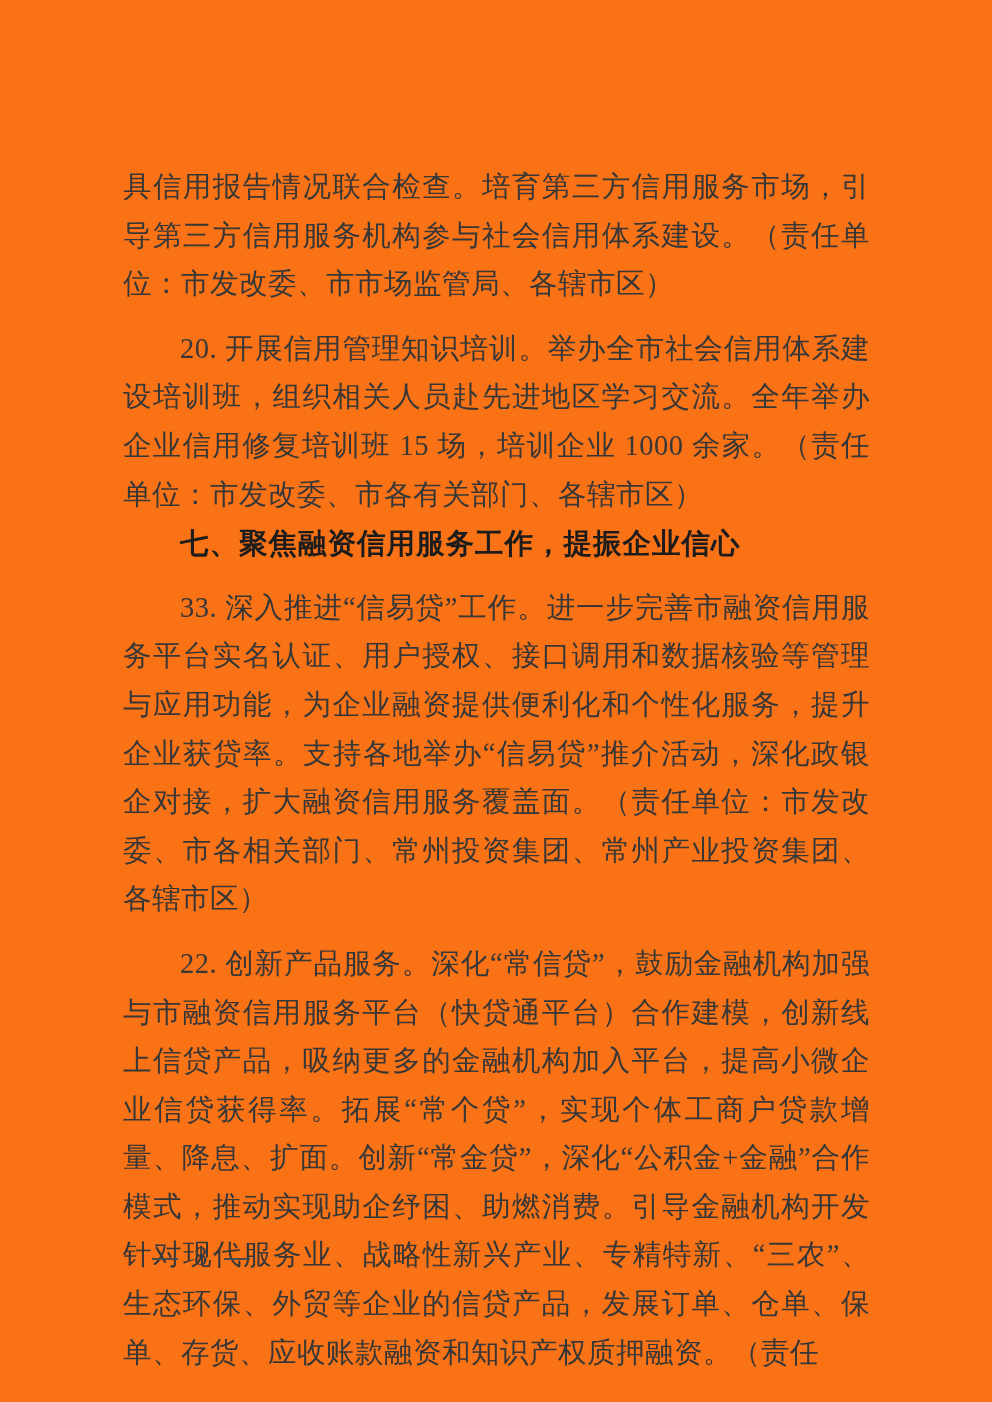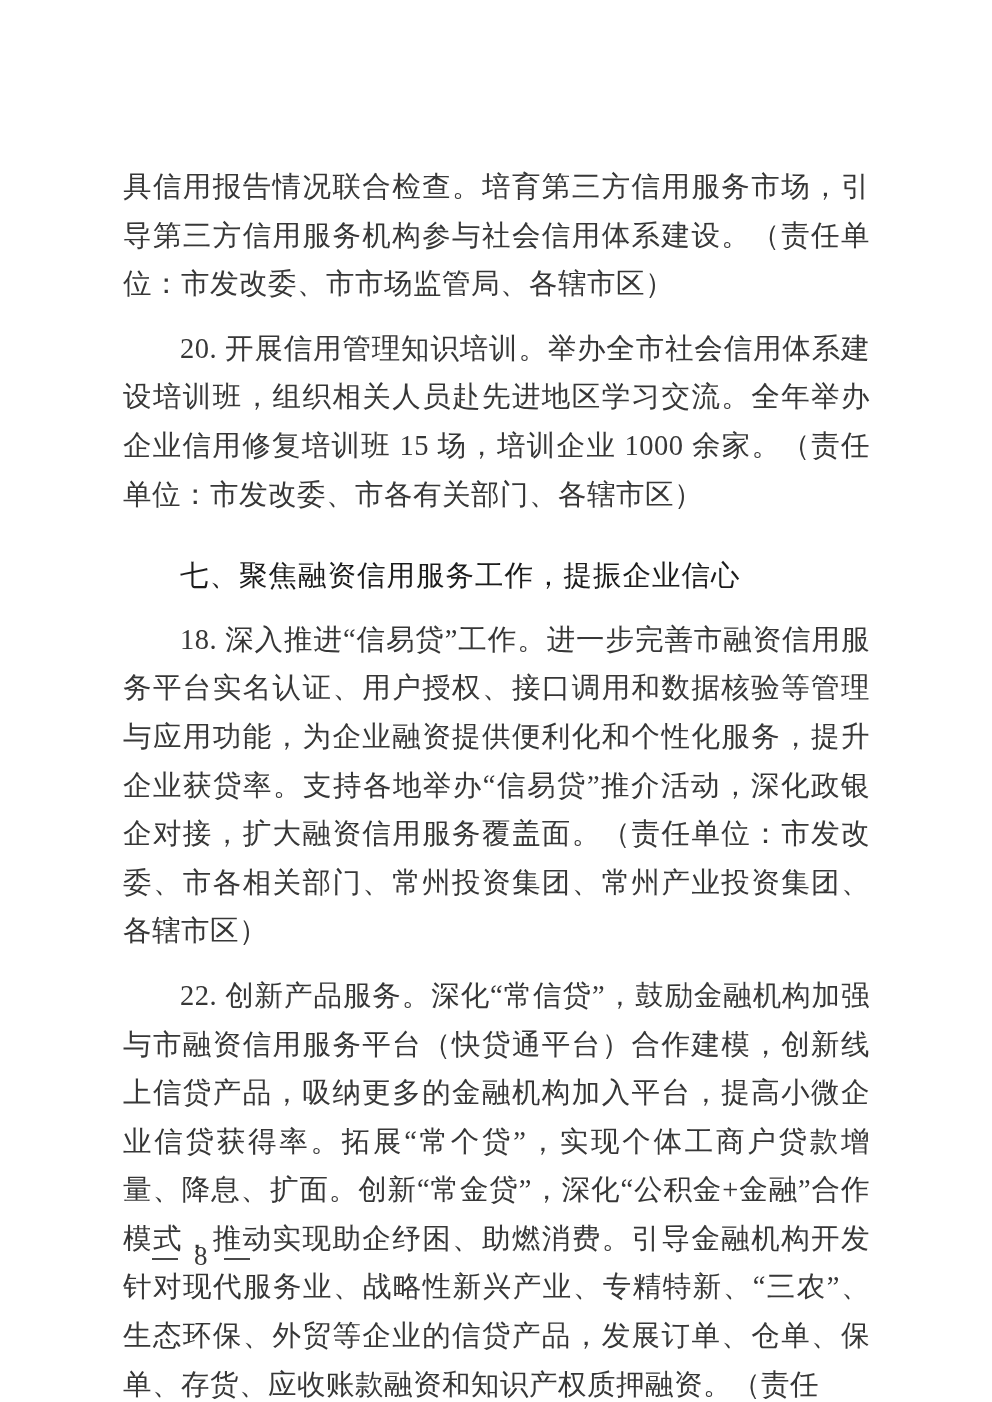--- a/index.html
+++ b/index.html
@@ -5,46 +5,45 @@
   * { margin: 0; padding: 0; box-sizing: border-box; }
   html, body { width: 992px; height: 1402px; }
   body {
     font-family: "Liberation Serif", "DejaVu Serif", serif;
     background: #e9e9e7;
   }
   .page {
     position: relative;
     width: 992px;
     height: 1402px;
-    background: #ffffff;
+    background: #f97316;
     overflow: hidden;
     color: #2f2f2f;
   }
   .doc-body {
     position: absolute;
     left: 123px;
     top: 163px;
     width: 747px;
   }
   .para {
     font-size: 28.5px;
     line-height: 48.6px;
     text-align: justify;
     text-justify: inter-ideograph;
     letter-spacing: 0.5px;
     color: #373737;
   }
   .para.indent { text-indent: 2em; margin-top: 16px; }
   .para.heading {
     font-family: "Liberation Sans", "DejaVu Sans", sans-serif;
-    font-weight: normal;
+    font-weight: bold;
     color: #1c1c1c;
     text-indent: 2em;
     letter-spacing: 1px;
-    margin-top: 32px;
   }
   .footer {
     position: absolute;
     left: 152px;
     top: 1243px;
     font-size: 27px;
     color: #3a3a3a;
     display: flex;
     align-items: center;
     gap: 16px;
@@ -66,21 +65,21 @@
 
 <div class="page">
 
   <div class="doc-body">
     <p class="para">具信用报告情况联合检查。培育第三方信用服务市场，引导第三方信用服务机构参与社会信用体系建设。（责任单位：市发改委、市市场监管局、各辖市区）</p>
 
     <p class="para indent">20. 开展信用管理知识培训。举办全市社会信用体系建设培训班，组织相关人员赴先进地区学习交流。全年举办企业信用修复培训班 15 场，培训企业 1000 余家。（责任单位：市发改委、市各有关部门、各辖市区）</p>
 
     <p class="para heading">七、聚焦融资信用服务工作，提振企业信心</p>
 
-    <p class="para indent">18. 深入推进“信易贷”工作。进一步完善市融资信用服务平台实名认证、用户授权、接口调用和数据核验等管理与应用功能，为企业融资提供便利化和个性化服务，提升企业获贷率。支持各地举办“信易贷”推介活动，深化政银企对接，扩大融资信用服务覆盖面。（责任单位：市发改委、市各相关部门、常州投资集团、常州产业投资集团、各辖市区）</p>
+    <p class="para indent">33. 深入推进“信易贷”工作。进一步完善市融资信用服务平台实名认证、用户授权、接口调用和数据核验等管理与应用功能，为企业融资提供便利化和个性化服务，提升企业获贷率。支持各地举办“信易贷”推介活动，深化政银企对接，扩大融资信用服务覆盖面。（责任单位：市发改委、市各相关部门、常州投资集团、常州产业投资集团、各辖市区）</p>
 
     <p class="para indent">22. 创新产品服务。深化“常信贷”，鼓励金融机构加强与市融资信用服务平台（快贷通平台）合作建模，创新线上信贷产品，吸纳更多的金融机构加入平台，提高小微企业信贷获得率。拓展“常个贷”，实现个体工商户贷款增量、降息、扩面。创新“常金贷”，深化“公积金+金融”合作模式，推动实现助企纾困、助燃消费。引导金融机构开发针对现代服务业、战略性新兴产业、专精特新、“三农”、生态环保、外贸等企业的信贷产品，发展订单、仓单、保单、存货、应收账款融资和知识产权质押融资。（责任</p>
   </div>
 
   <div class="footer">
     <span class="dash"></span>
     <span class="num">8</span>
     <span class="dash"></span>
   </div>
 

